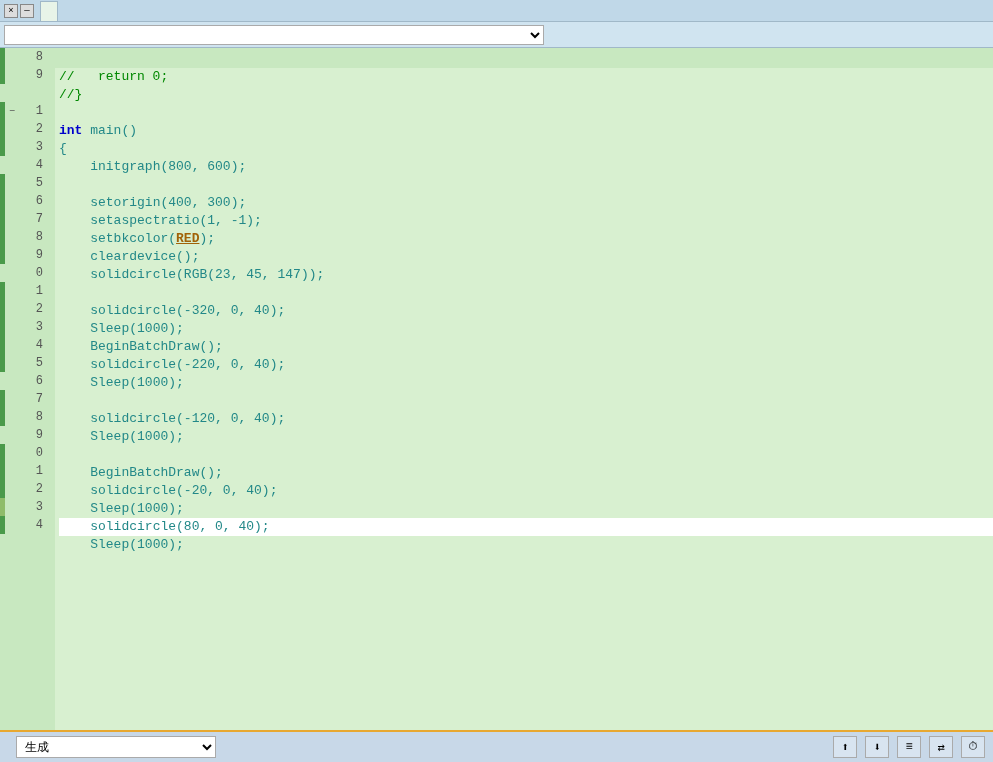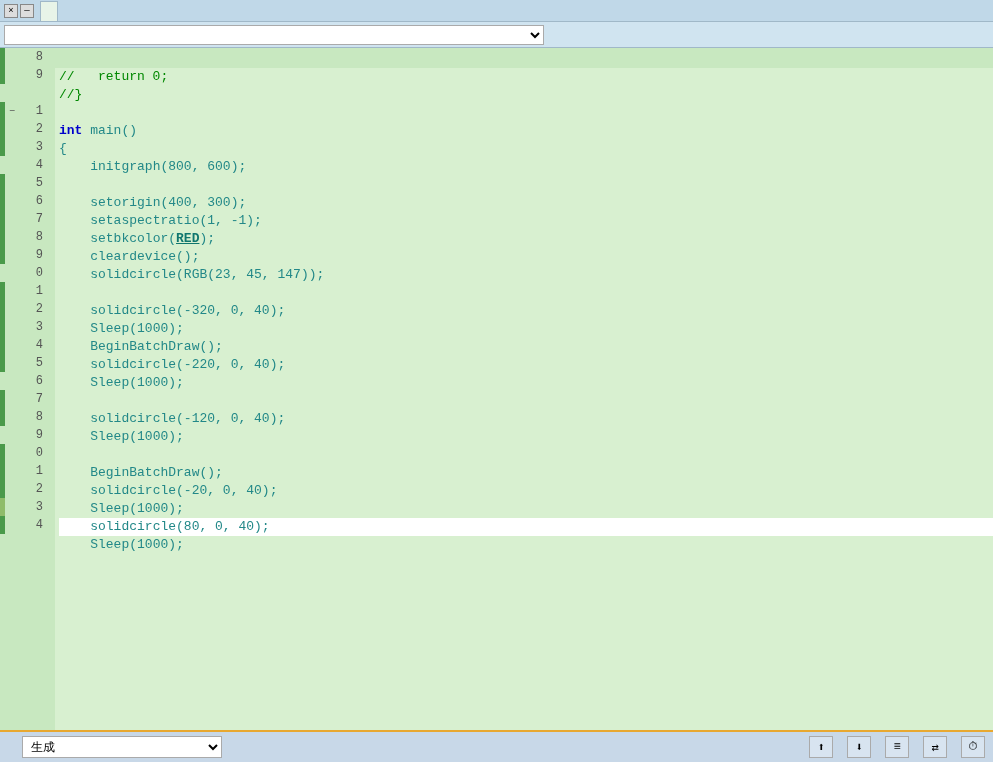--- a/index.html
+++ b/index.html
@@ -148,37 +148,37 @@
       white-space: pre;
       font-size: 13px;
       color: #228888;
     }
 
     
     .kw { color: #0000cc; font-weight: bold; } 
     .fn { color: #228888; } 
     .cm { color: #008800; }
     .plain { color: #228888; }
-    .red-kw { color: #0f766e; font-weight: bold; text-decoration: underline; }
+    .red-kw { color: #a16207; font-weight: bold; text-decoration: underline; }
 
     
     .line-highlight {
       background: #ffffff;
     }
 
     
     .bottom-bar {
       height: 32px;
       background: #c8d8e8;
       border-top: 2px solid #e8a830;
       display: flex;
       align-items: center;
       padding: 0 8px;
       flex-shrink: 0;
-      gap: 14px;
+      gap: 8px;
     }
     .bottom-label {
       font-size: 12px;
       color: #333;
     }
     .bottom-dropdown {
       height: 22px;
       min-width: 200px;
       background: #fff;
       border: 1px solid #aaa;

